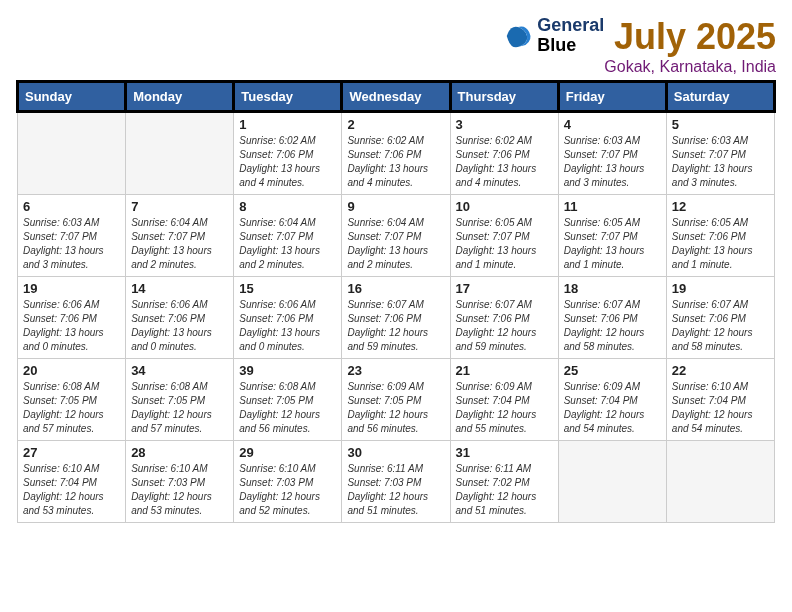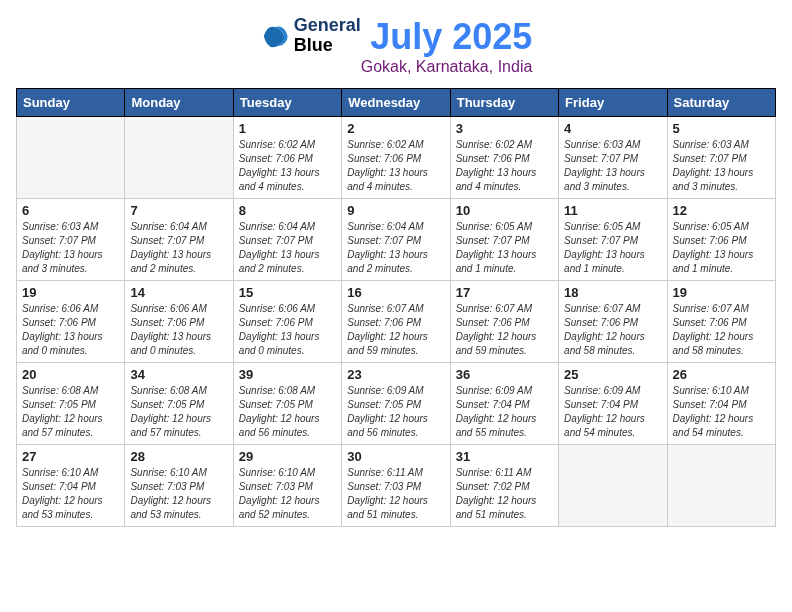--- a/index.html
+++ b/index.html
@@ -5,58 +5,58 @@
     * { box-sizing: border-box; margin: 0; padding: 0; }
     body {
       font-family: Arial, sans-serif;
       background: #fff;
       width: 792px;
       min-height: 612px;
       padding: 16px;
     }
     .header {
       display: flex;
-      justify-content: center;
+      justify-content: flex-end;
       align-items: flex-start;
-      margin-bottom: 12px;
+      margin-bottom: 4px;
     }
     .logo {
       display: flex;
       align-items: center;
     }
     .logo-icon {
       width: 30px;
       height: 30px;
       margin-right: 4px;
     }
     .title-block {
       text-align: right;
     }
     .month-title {
       font-size: 36px;
       font-weight: bold;
-      color: #3b82f6;
+      color: #a16207;
     }
     .location {
       font-size: 16px;
       color: #701a75;
     }
     .calendar {
       width: 100%;
       border-collapse: collapse;
       border: 1px solid #ccc;
     }
     .calendar th {
       background-color: #3060a0;
       color: #fff;
       font-size: 13px;
       font-weight: bold;
       padding: 6px 6px;
       text-align: left;
-      border: 1px solid #000000;
+      border: 3px solid #000000;
     }
     .calendar td {
       vertical-align: top;
       border: 1px solid #ccc;
       padding: 4px 5px;
       font-size: 10px;
       color: #333;
       width: 108px;
       height: 80px;
       background: #fff;
@@ -253,33 +253,33 @@
 Sunset: 7:05 PM
 Daylight: 12 hours and 56 minutes.</div>
         </td>
         <td>
           <span class="day-number">23</span>
           <div class="day-info" style="white-space: pre-line;">Sunrise: 6:09 AM
 Sunset: 7:05 PM
 Daylight: 12 hours and 56 minutes.</div>
         </td>
         <td>
-          <span class="day-number">36</span>
+          <span class="day-number">21</span>
           <div class="day-info" style="white-space: pre-line;">Sunrise: 6:09 AM
 Sunset: 7:04 PM
 Daylight: 12 hours and 55 minutes.</div>
         </td>
         <td>
           <span class="day-number">25</span>
           <div class="day-info" style="white-space: pre-line;">Sunrise: 6:09 AM
 Sunset: 7:04 PM
 Daylight: 12 hours and 54 minutes.</div>
         </td>
         <td>
-          <span class="day-number">26</span>
+          <span class="day-number">22</span>
           <div class="day-info" style="white-space: pre-line;">Sunrise: 6:10 AM
 Sunset: 7:04 PM
 Daylight: 12 hours and 54 minutes.</div>
         </td>
       </tr>
       <tr>
         <td>
           <span class="day-number">27</span>
           <div class="day-info" style="white-space: pre-line;">Sunrise: 6:10 AM
 Sunset: 7:04 PM

